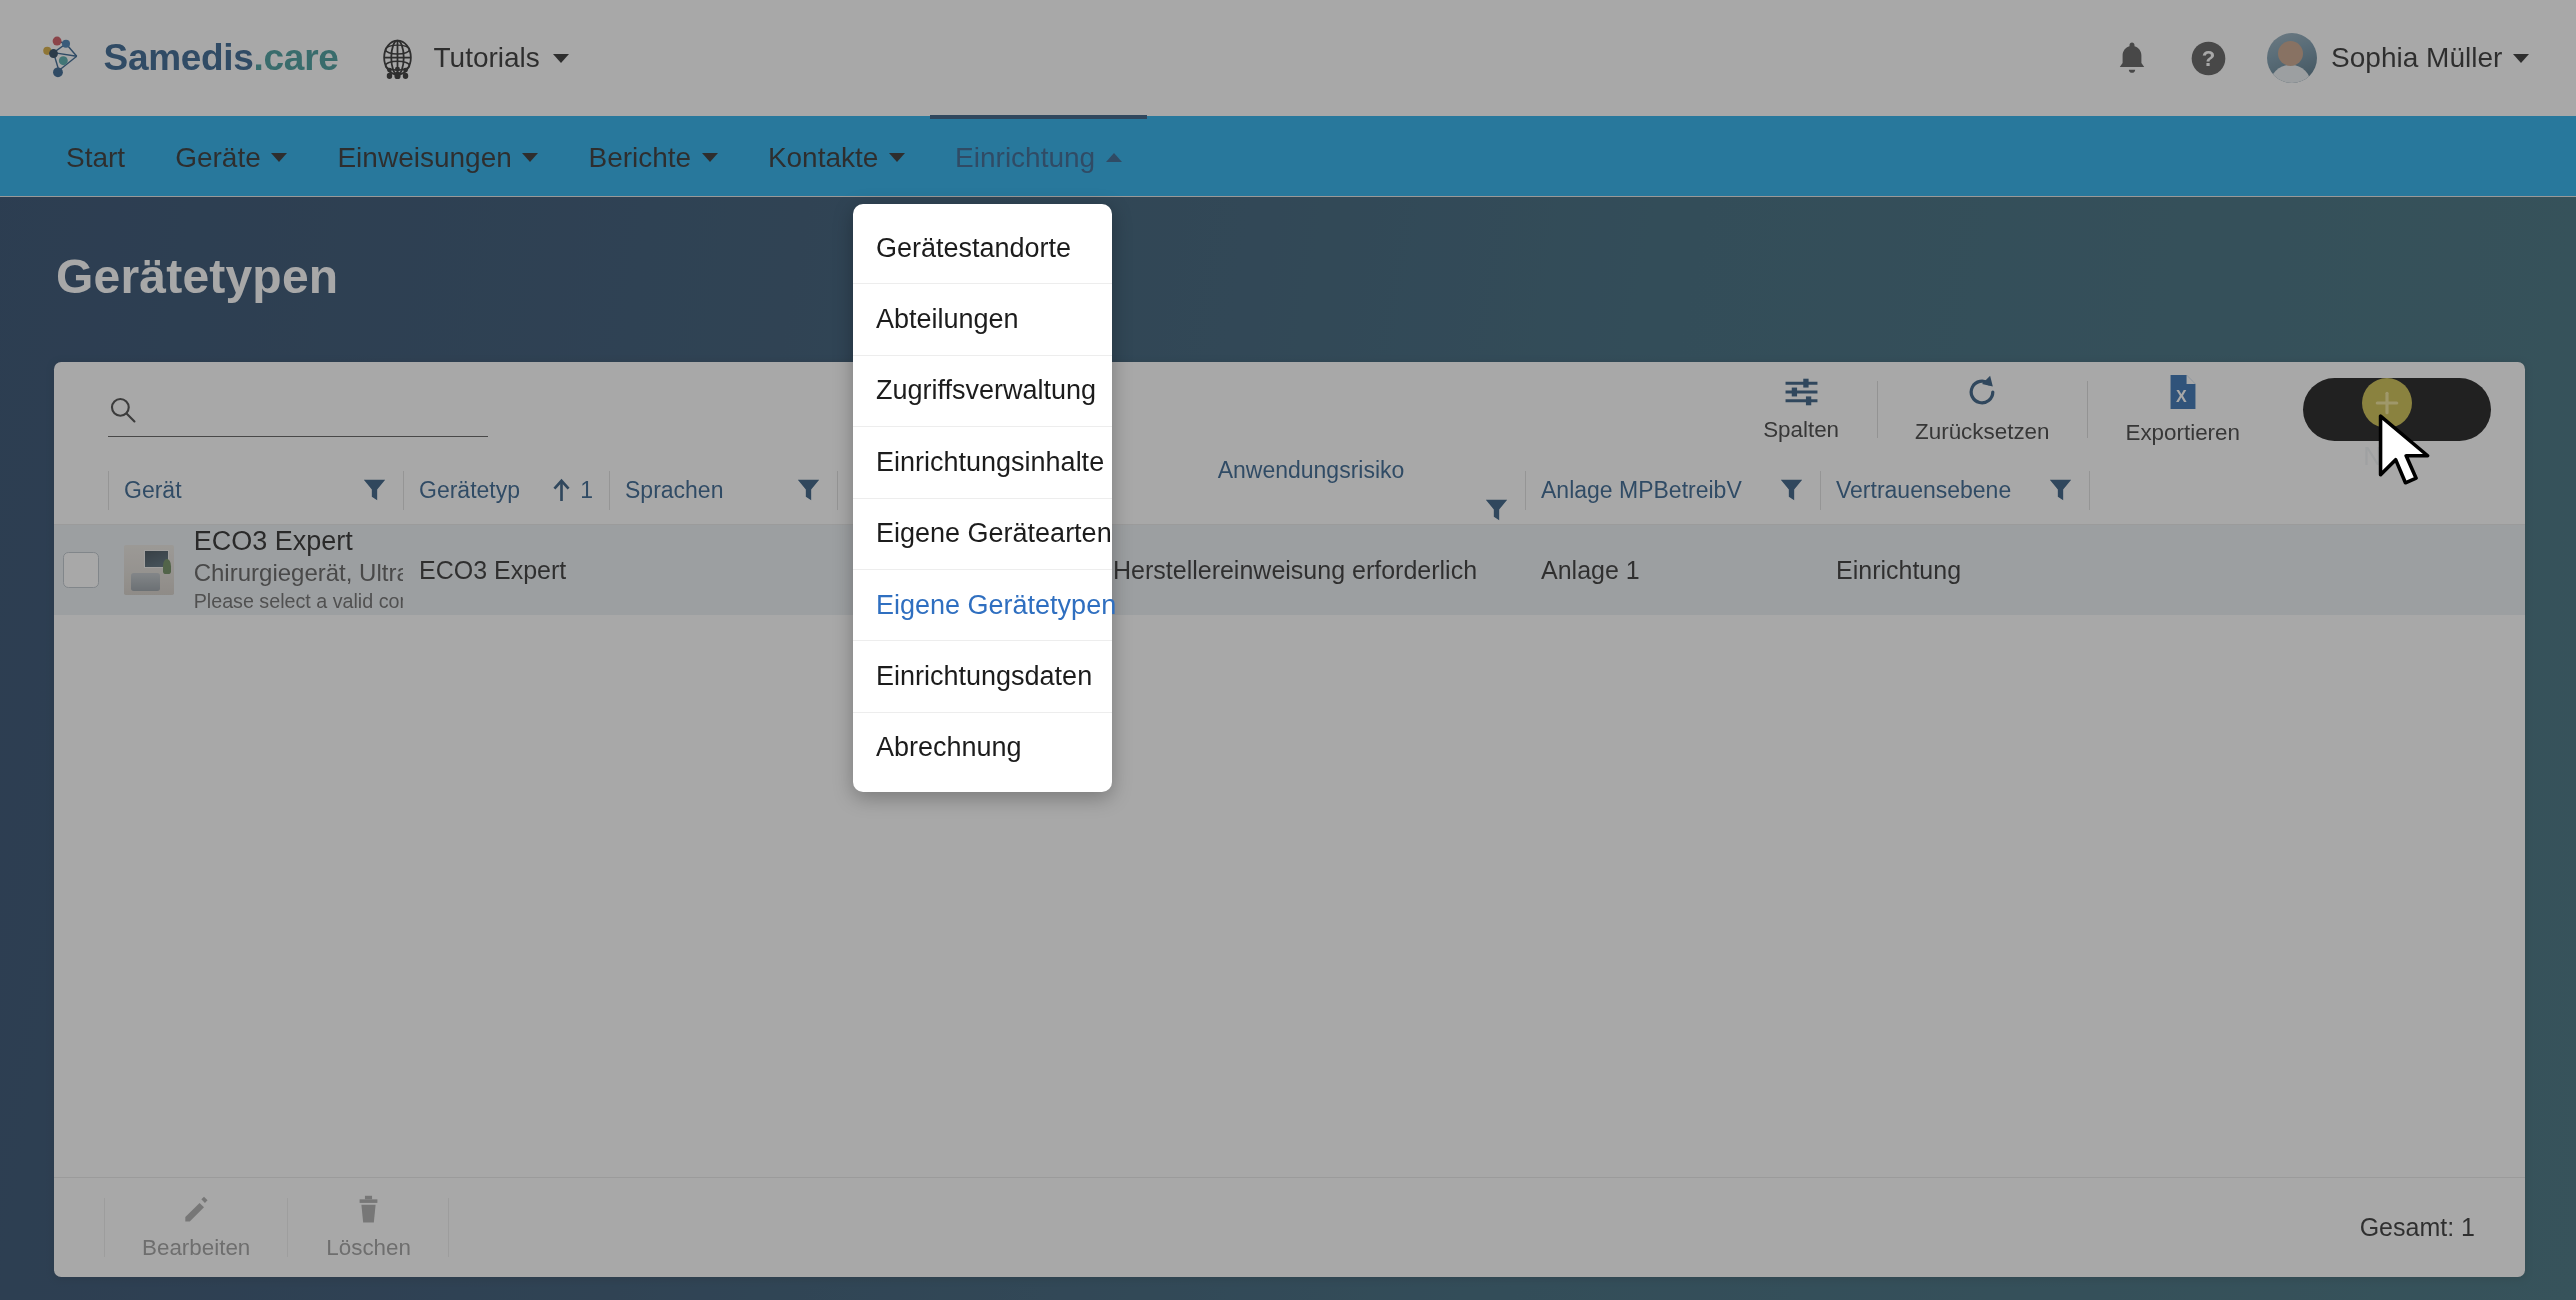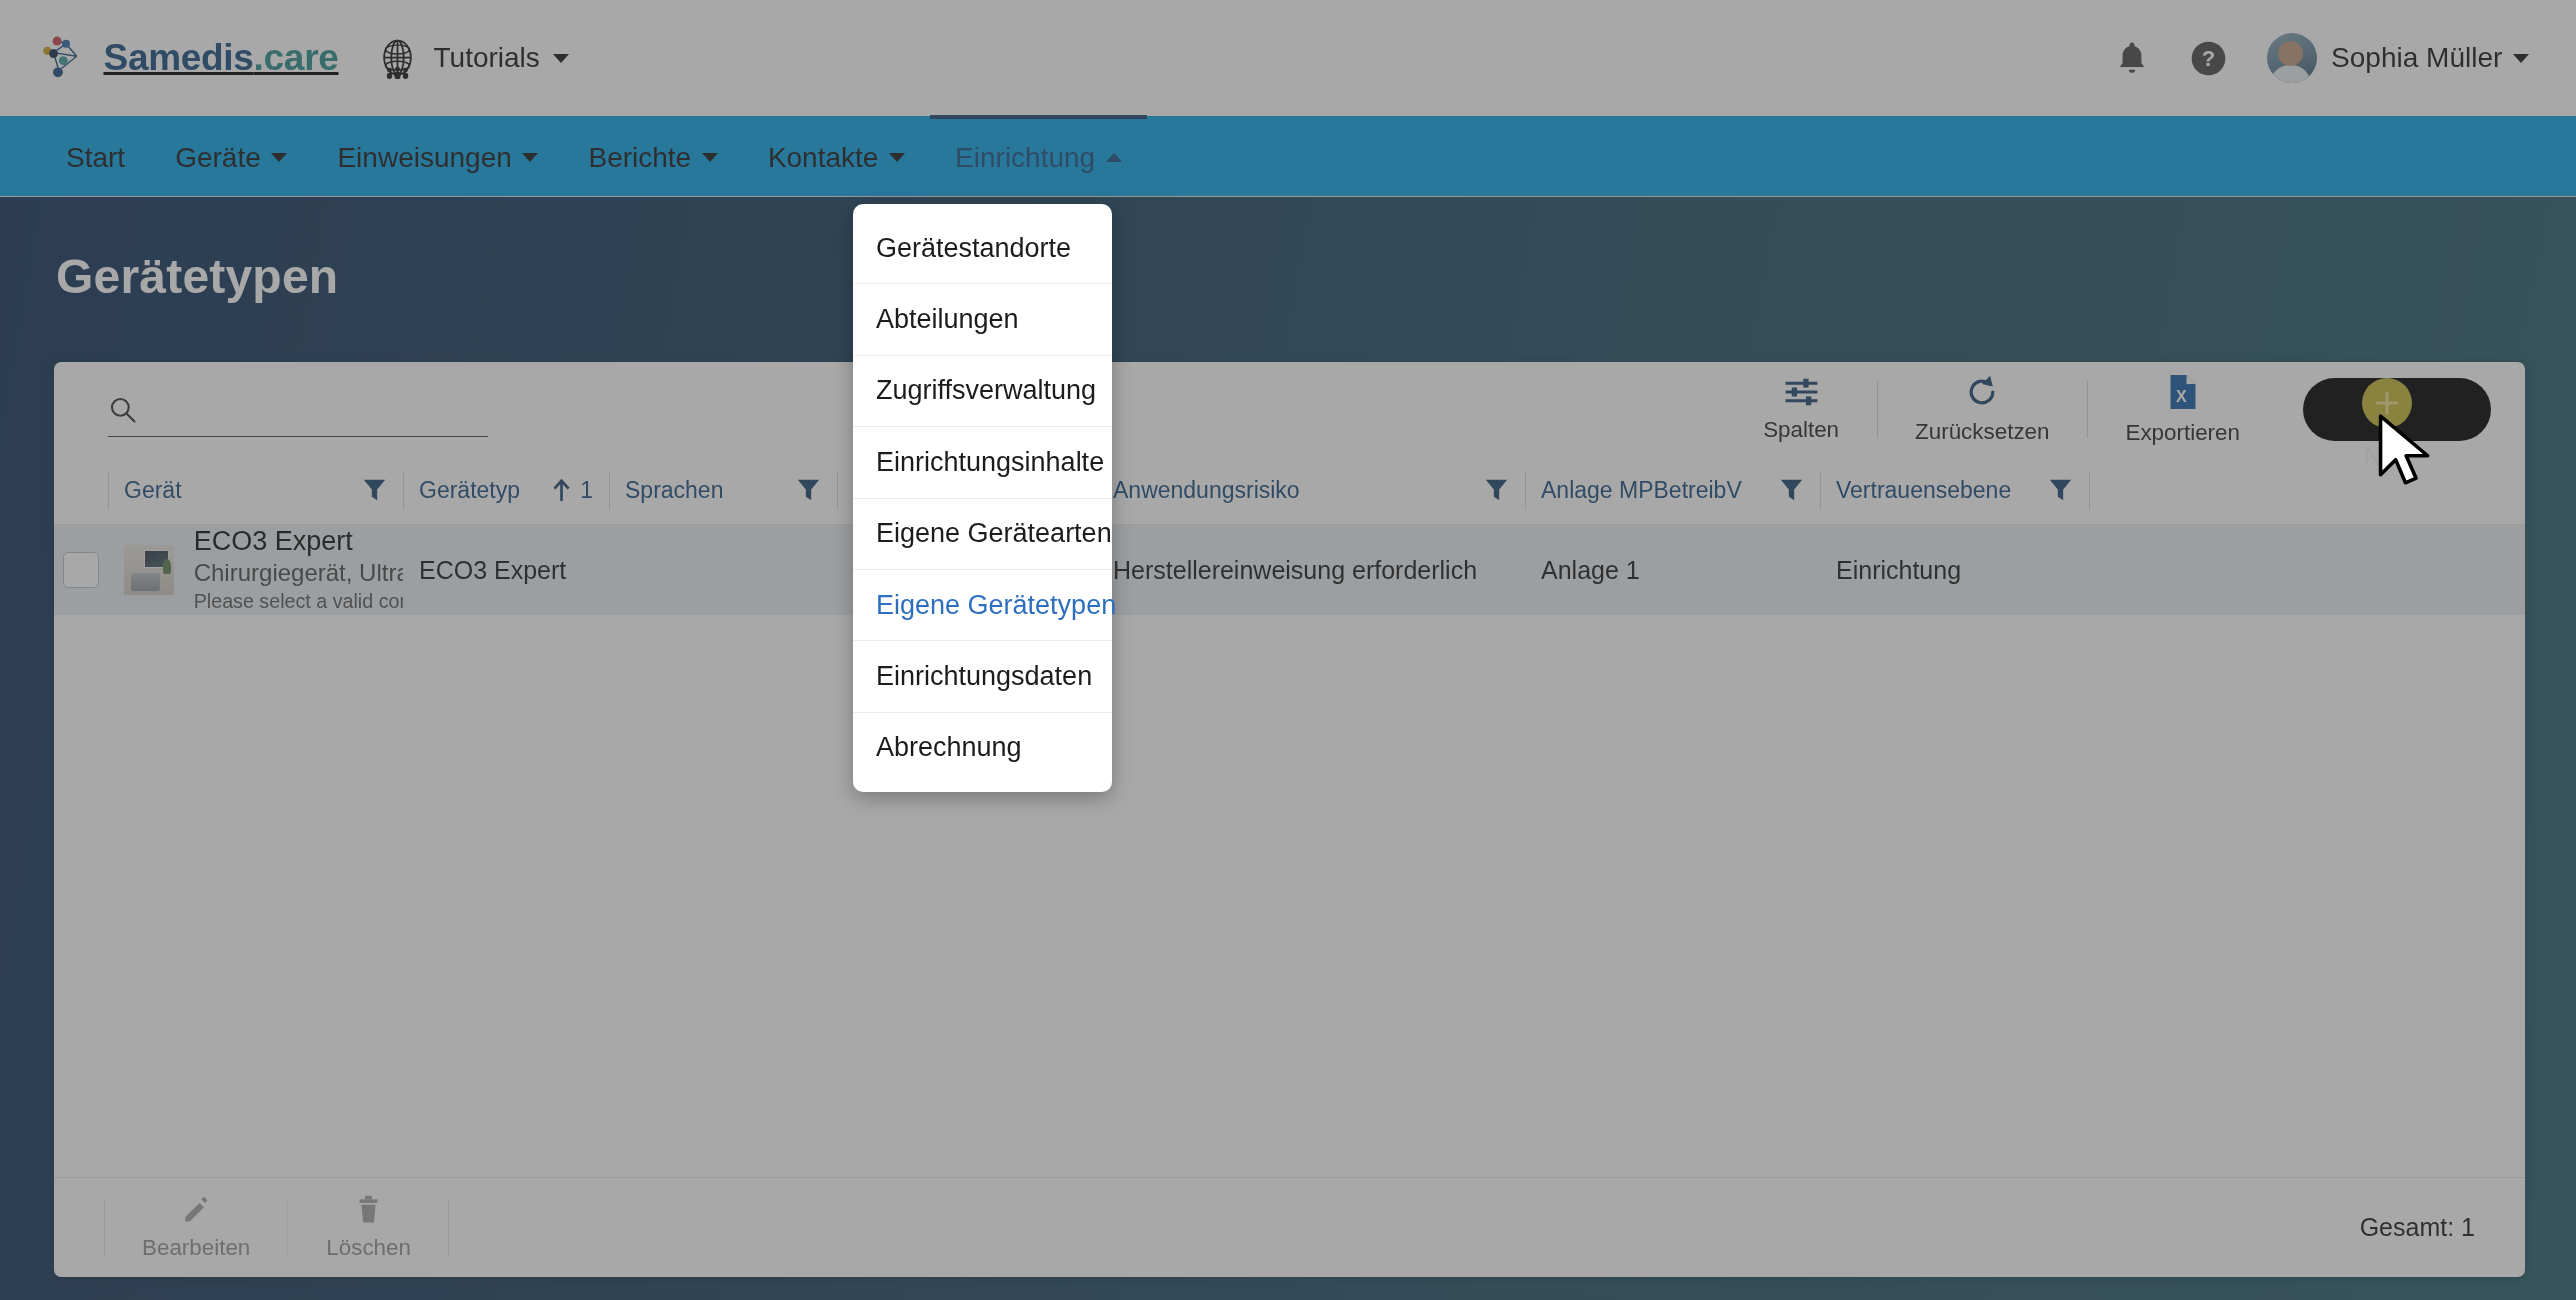--- a/index.html
+++ b/index.html
@@ -24,21 +24,21 @@
   
   .topbar {
     position: absolute; top: 0; left: 0; width: 2576px; height: 116px;
     background: #ffffff;
     z-index: 10;
   }
   .topbar-inner {
     display: flex; align-items: center; height: 116px;
     padding: 0 47px 0 41px;
   }
-  .brand { display: flex; align-items: center; gap: 12.5px; text-decoration: underline; }
+  .brand { display: flex; align-items: center; gap: 12.5px; }
   .brand-logo { width: 50px; height: 50px; position: relative; flex: none; }
   .brand-text {
     font-size: 37px; font-weight: bold; letter-spacing: -0.3px;
     white-space: nowrap;
   }
   .brand-text .sam { color: #1d5080; }
   .brand-text .care { color: #2e8f8f; }
 
   .globe-wrap { margin-left: 38px; display: flex; align-items: center; }
   .tutorials {
@@ -455,21 +455,21 @@
         </span>
       </div>
       <div class="th" style="width:260px;">
         <span class="th-label">Geräteart</span>
         <span class="filter-icon">
           <svg width="25" height="27" viewBox="0 0 28 30">
               <path d="M2 3h24l-9 11v12l-6-4V14z" fill="#1d4971"></path>
             </svg>
         </span>
       </div>
-      <div class="th" style="width:428px;">
+      <div class="th" style="width:428px;flex-direction:column;">
         <span class="th-label">Anwendungsrisiko</span>
         <span class="filter-icon">
           <svg width="25" height="27" viewBox="0 0 28 30">
               <path d="M2 3h24l-9 11v12l-6-4V14z" fill="#1d4971"></path>
             </svg>
         </span>
       </div>
       <div class="th" style="width:295px;">
         <span class="th-label">Anlage MPBetreibV</span>
         <span class="filter-icon">

